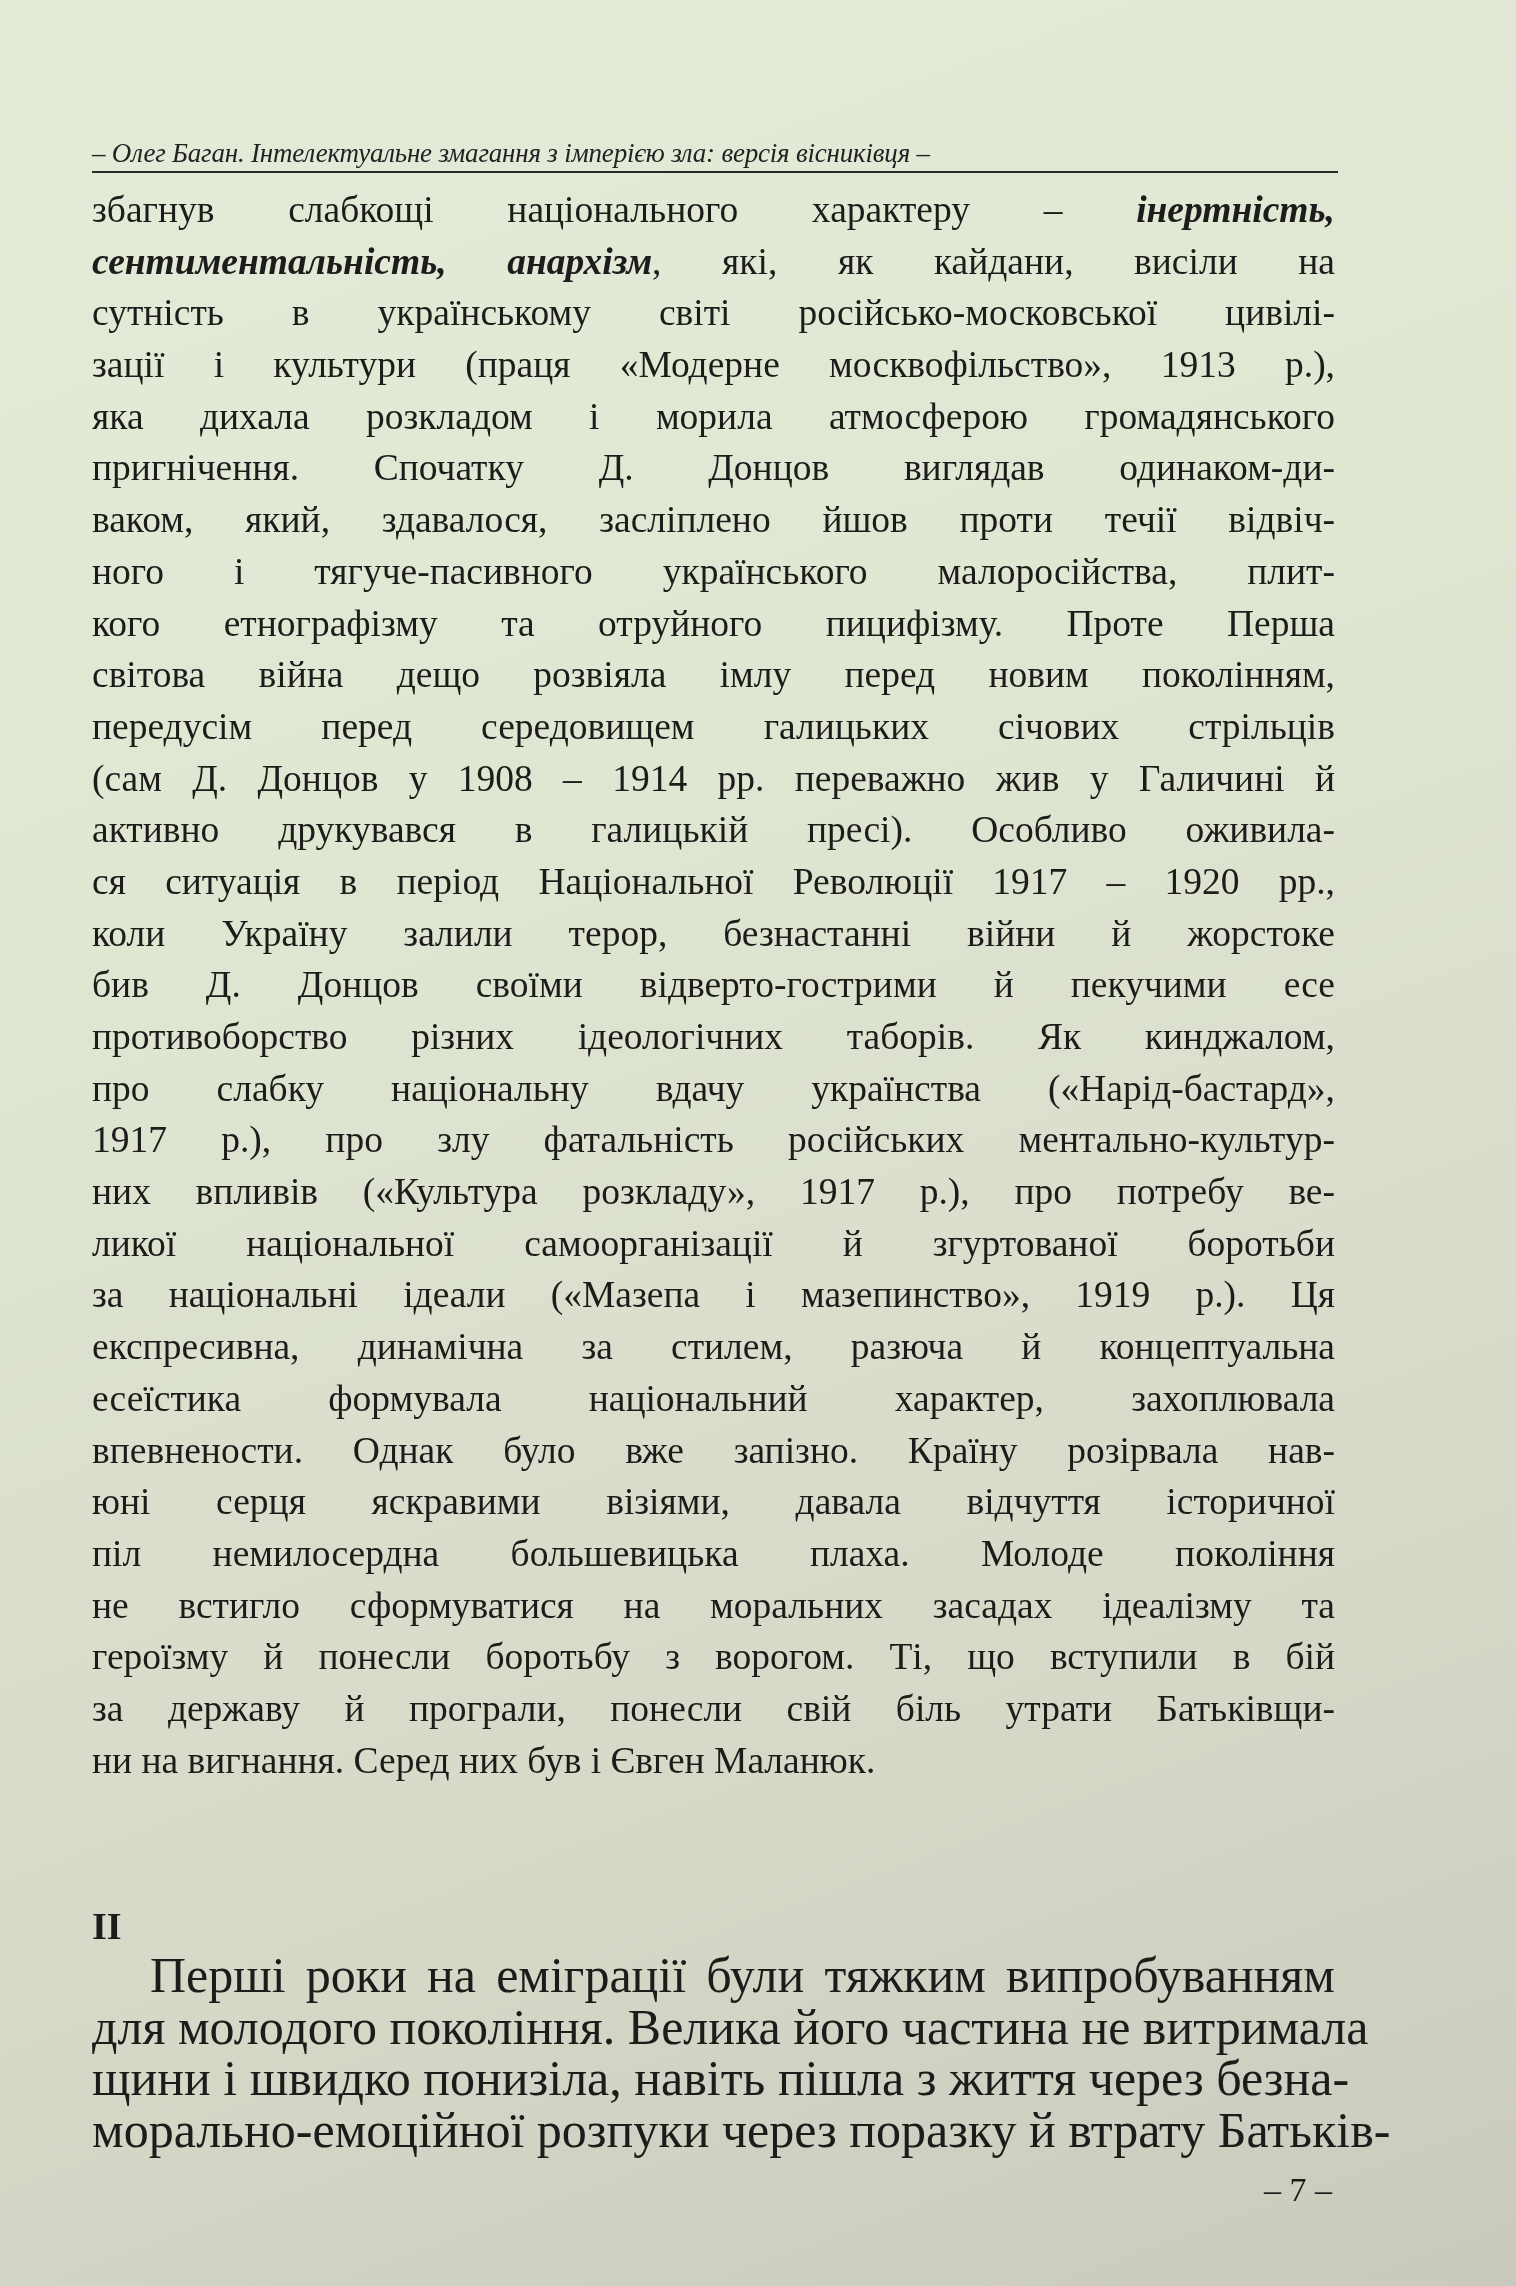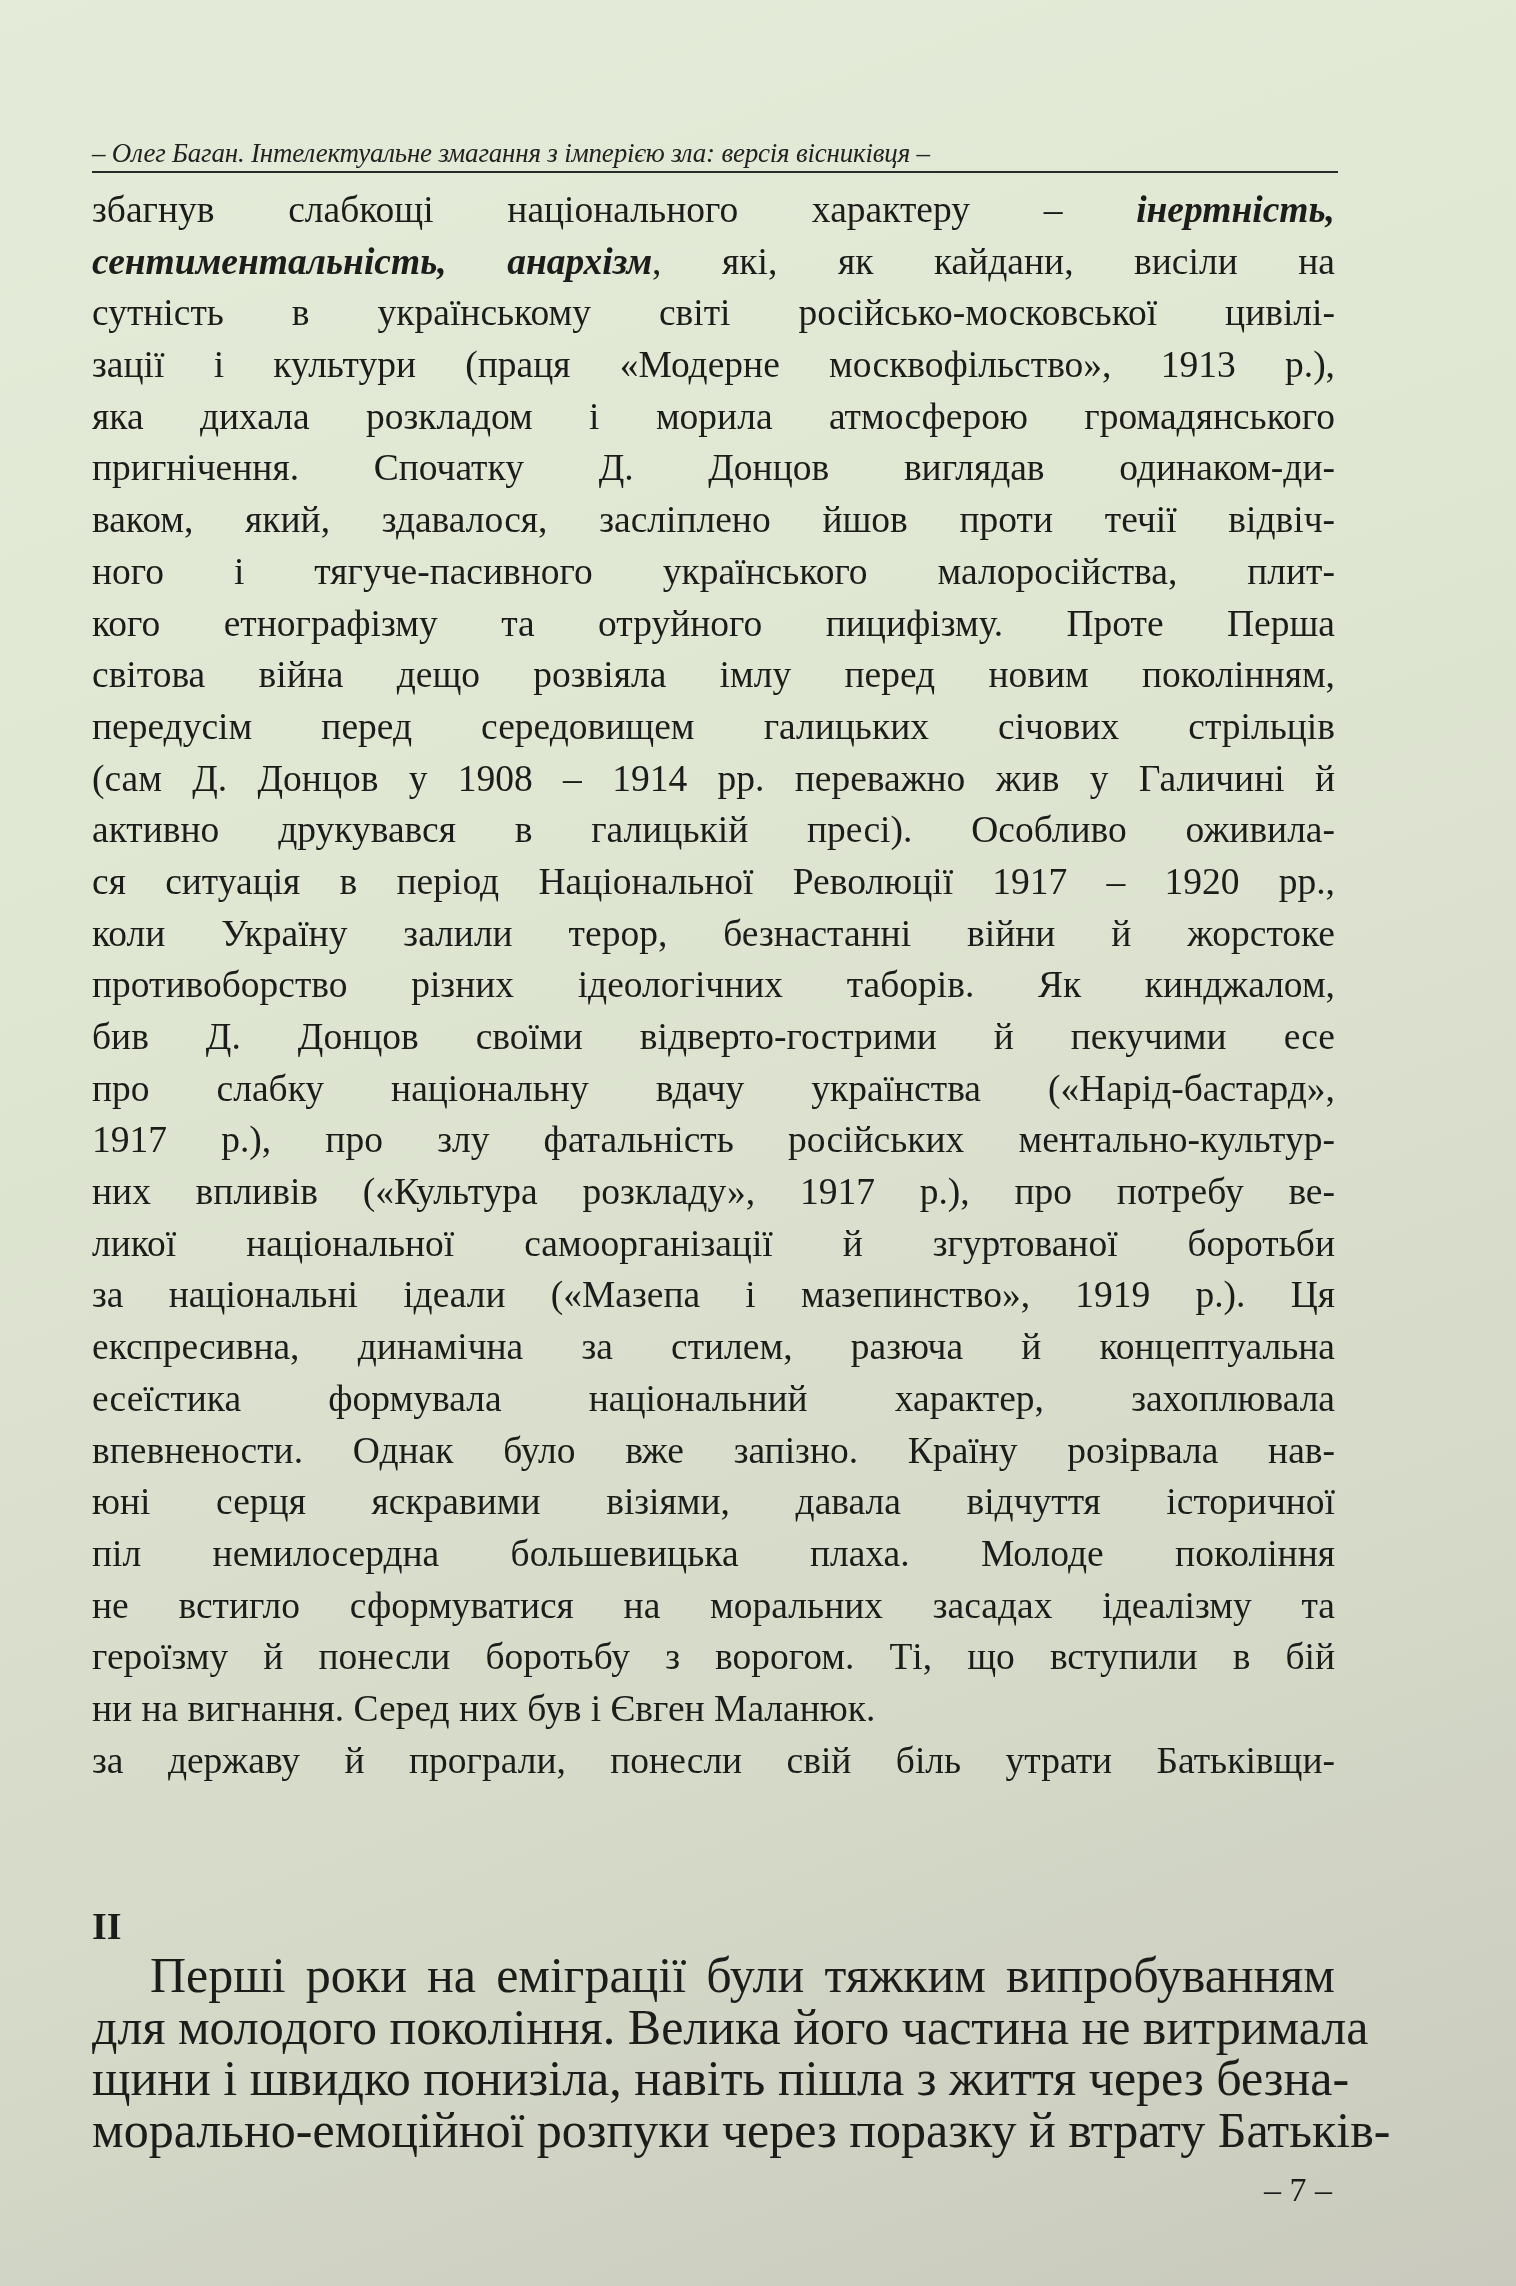--- a/index.html
+++ b/index.html
@@ -114,36 +114,36 @@
     <span class="line">пригнічення. Спочатку Д. Донцов виглядав одинаком-ди-</span>
     <span class="line">ваком, який, здавалося, засліплено йшов проти течії відвіч-</span>
     <span class="line">ного і тягуче-пасивного українського малоросійства, плит-</span>
     <span class="line">кого етнографізму та отруйного пицифізму. Проте Перша</span>
     <span class="line">світова війна дещо розвіяла імлу перед новим поколінням,</span>
     <span class="line">передусім перед середовищем галицьких січових стрільців</span>
     <span class="line">(сам Д. Донцов у 1908 – 1914 рр. переважно жив у Галичині й</span>
     <span class="line">активно друкувався в галицькій пресі). Особливо оживила-</span>
     <span class="line">ся ситуація в період Національної Революції 1917 – 1920 рр.,</span>
     <span class="line">коли Україну залили терор, безнастанні війни й жорстоке</span>
+    <span class="line">бив Д. Донцов своїми відверто-гострими й пекучими есе</span>
     <span class="line">противоборство різних ідеологічних таборів. Як кинджалом,</span>
-    <span class="line">бив Д. Донцов своїми відверто-гострими й пекучими есе</span>
     <span class="line">про слабку національну вдачу українства («Нарід-бастард»,</span>
     <span class="line">1917 р.), про злу фатальність російських ментально-культур-</span>
     <span class="line">них впливів («Культура розкладу», 1917 р.), про потребу ве-</span>
     <span class="line">ликої національної самоорганізації й згуртованої боротьби</span>
     <span class="line">за національні ідеали («Мазепа і мазепинство», 1919 р.). Ця</span>
     <span class="line">експресивна, динамічна за стилем, разюча й концептуальна</span>
     <span class="line">есеїстика формувала національний характер, захоплювала</span>
     <span class="line">впевнености. Однак було вже запізно. Країну розірвала нав-</span>
     <span class="line">юні серця яскравими візіями, давала відчуття історичної</span>
     <span class="line">піл немилосердна большевицька плаха. Молоде покоління</span>
     <span class="line">не встигло сформуватися на моральних засадах ідеалізму та</span>
     <span class="line">героїзму й понесли боротьбу з ворогом. Ті, що вступили в бій</span>
+    <span class="line">за державу й програли, понесли свій біль утрати Батьківщи-</span>
     <span class="line last">ни на вигнання. Серед них був і Євген Маланюк.</span>
-    <span class="line">за державу й програли, понесли свій біль утрати Батьківщи-</span>
   </div>
 
   <div class="section-heading">II</div>
 
   <div class="body-text-2">
     <span class="line indent">Перші роки на еміграції були тяжким випробуванням</span>
     <span class="line">для молодого покоління. Велика його частина не витримала</span>
     <span class="line">щини і швидко понизіла, навіть пішла з життя через безна-</span>
     <span class="line">морально-емоційної розпуки через поразку й втрату Батьків-</span>
   </div>

